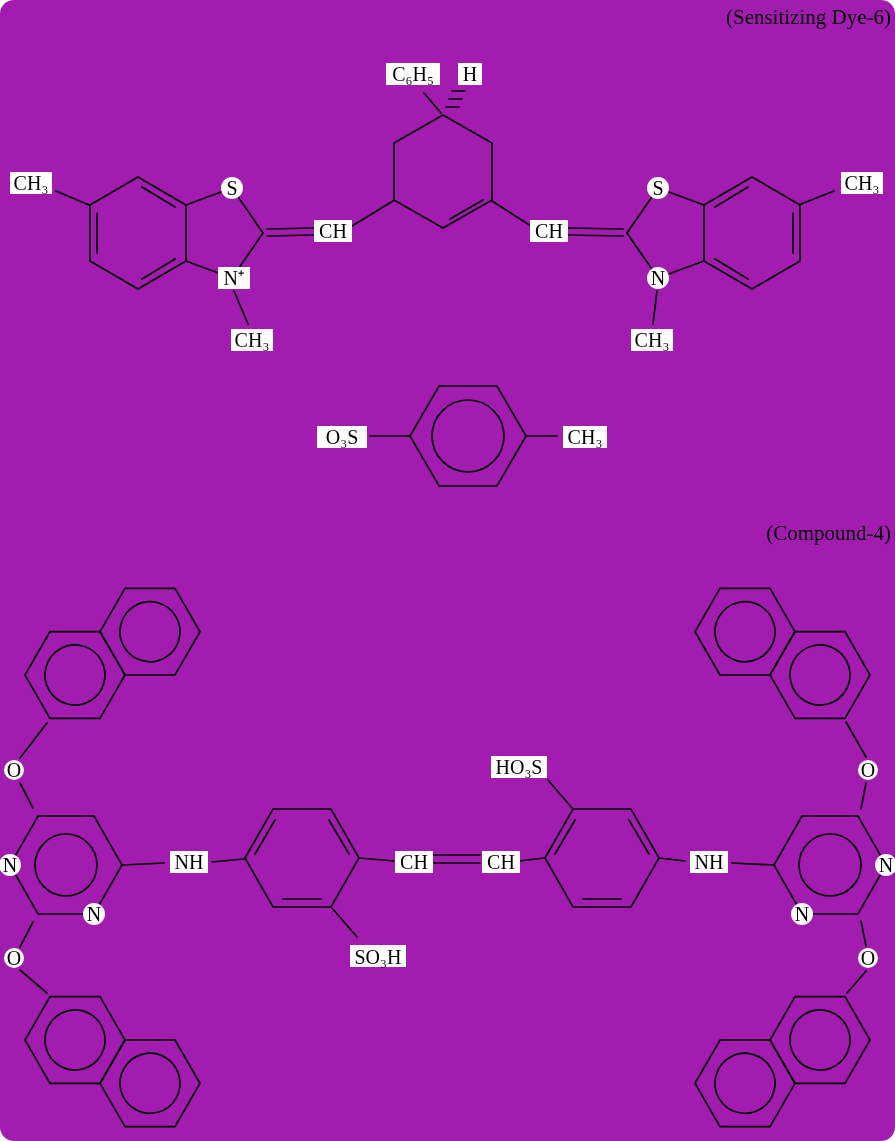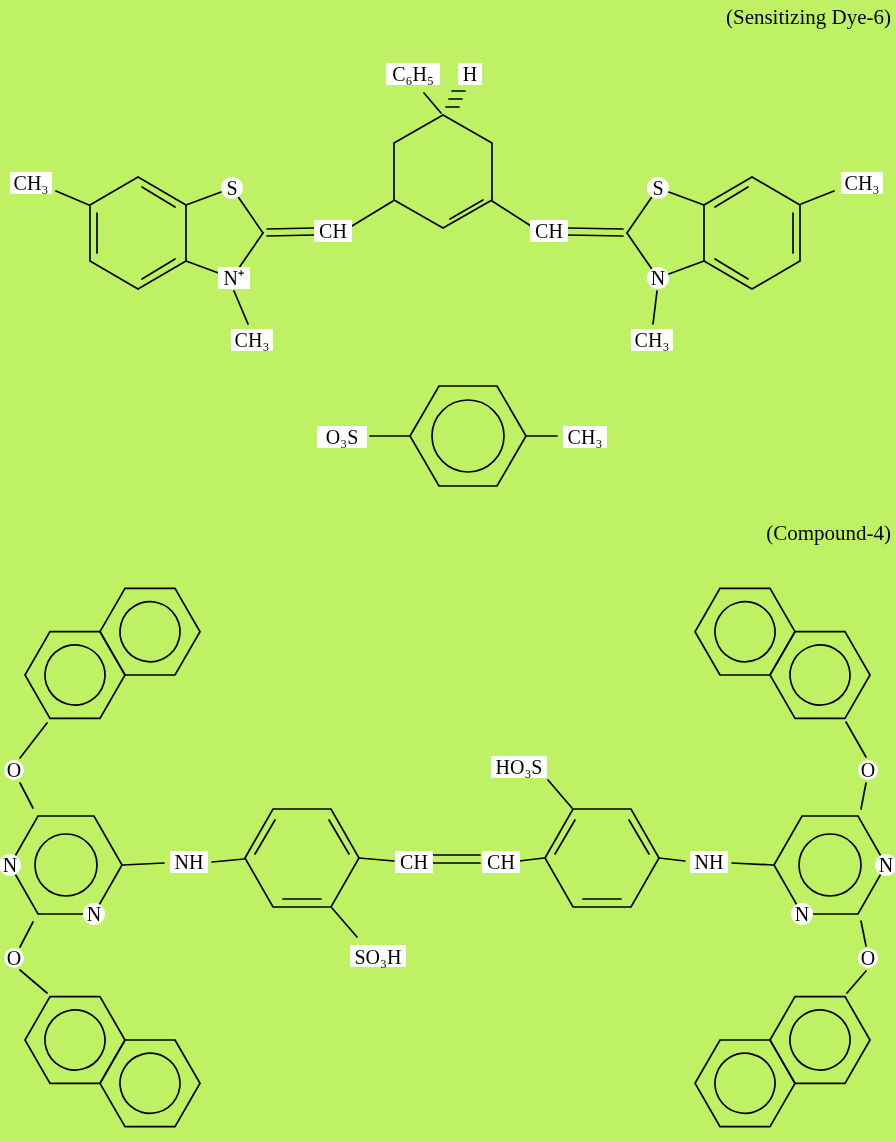--- a/index.html
+++ b/index.html
@@ -1,21 +1,22 @@
 <!DOCTYPE html>
 <html><head>
 <meta charset="utf-8">
 <style>
   html, body { margin: 0; padding: 0; background: #ffffff; }
   .page {
     position: relative;
     width: 895px;
     height: 1141px;
-    background: #bef264;
+    background: #a21caf;
     font-family: "Liberation Serif", serif;
+    border-radius: 14px;
   }
   svg { display: block; }
   .struct { stroke: #000000; stroke-width: 1.7; fill: none; stroke-linecap: round; }
   .mask { fill: #ffffff; stroke: none; }
   .lbl text {
     font-family: "Liberation Serif", serif;
     font-size: 20px;
     fill: #000000;
     stroke: none;
     text-anchor: middle;

